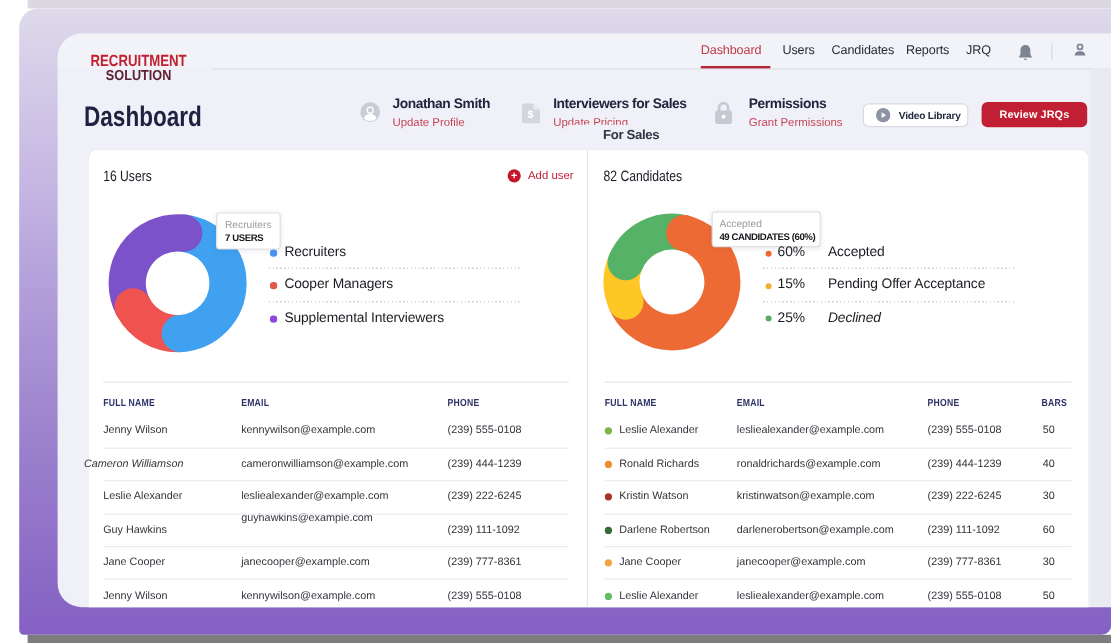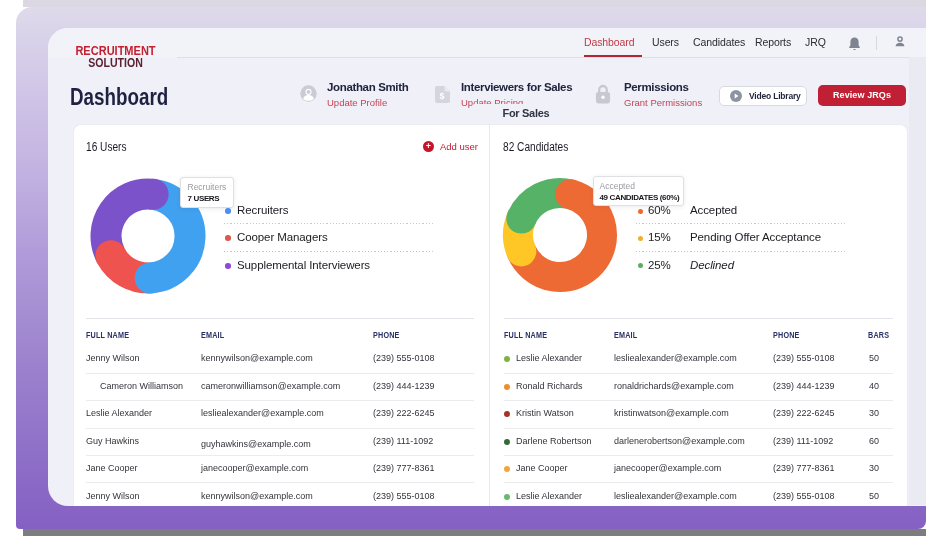--- a/index.html
+++ b/index.html
@@ -178,28 +178,28 @@
   <div class="abs legtext" style="left:648px;top:259px;">25%</div>
   <div class="abs legtext" style="left:690px;top:259px;font-style:italic;">Declined</div>
 
   <div class="abs th" style="left:504px;top:330px;">FULL NAME</div>
   <div class="abs th" style="left:614px;top:330px;">EMAIL</div>
   <div class="abs th" style="left:773px;top:330px;">PHONE</div>
   <div class="abs th" style="left:868px;top:330px;">BARS</div>
   <div class="abs td" style="left:86px;top:353px;">Jenny Wilson</div>
   <div class="abs td" style="left:201px;top:353px;">kennywilson@example.com</div>
   <div class="abs td" style="left:373px;top:353px;">(239) 555-0108</div>
-  <div class="abs td" style="left:100px;top:380.5px;">Cameron Williamson</div>
+  <div class="abs td" style="left:70px;top:380.5px;font-style:italic;">Cameron Williamson</div>
   <div class="abs td" style="left:201px;top:380.5px;">cameronwilliamson@example.com</div>
   <div class="abs td" style="left:373px;top:380.5px;">(239) 444-1239</div>
   <div class="abs td" style="left:86px;top:408px;">Leslie Alexander</div>
   <div class="abs td" style="left:201px;top:408px;">lesliealexander@example.com</div>
   <div class="abs td" style="left:373px;top:408px;">(239) 222-6245</div>
   <div class="abs td" style="left:86px;top:435.5px;">Guy Hawkins</div>
-  <div class="abs td" style="left:201px;top:439px;">guyhawkins@example.com</div>
+  <div class="abs td" style="left:201px;top:426px;">guyhawkins@example.com</div>
   <div class="abs td" style="left:373px;top:435.5px;">(239) 111-1092</div>
   <div class="abs td" style="left:86px;top:463px;">Jane Cooper</div>
   <div class="abs td" style="left:201px;top:463px;">janecooper@example.com</div>
   <div class="abs td" style="left:373px;top:463px;">(239) 777-8361</div>
   <div class="abs td" style="left:86px;top:490.5px;">Jenny Wilson</div>
   <div class="abs td" style="left:201px;top:490.5px;">kennywilson@example.com</div>
   <div class="abs td" style="left:373px;top:490.5px;">(239) 555-0108</div>
   <div class="abs rowline" style="left:86px;top:372.8px;width:388px;"></div>
   <div class="abs rowline" style="left:86px;top:400.2px;width:388px;"></div>
   <div class="abs rowline" style="left:86px;top:427.6px;width:388px;"></div>

